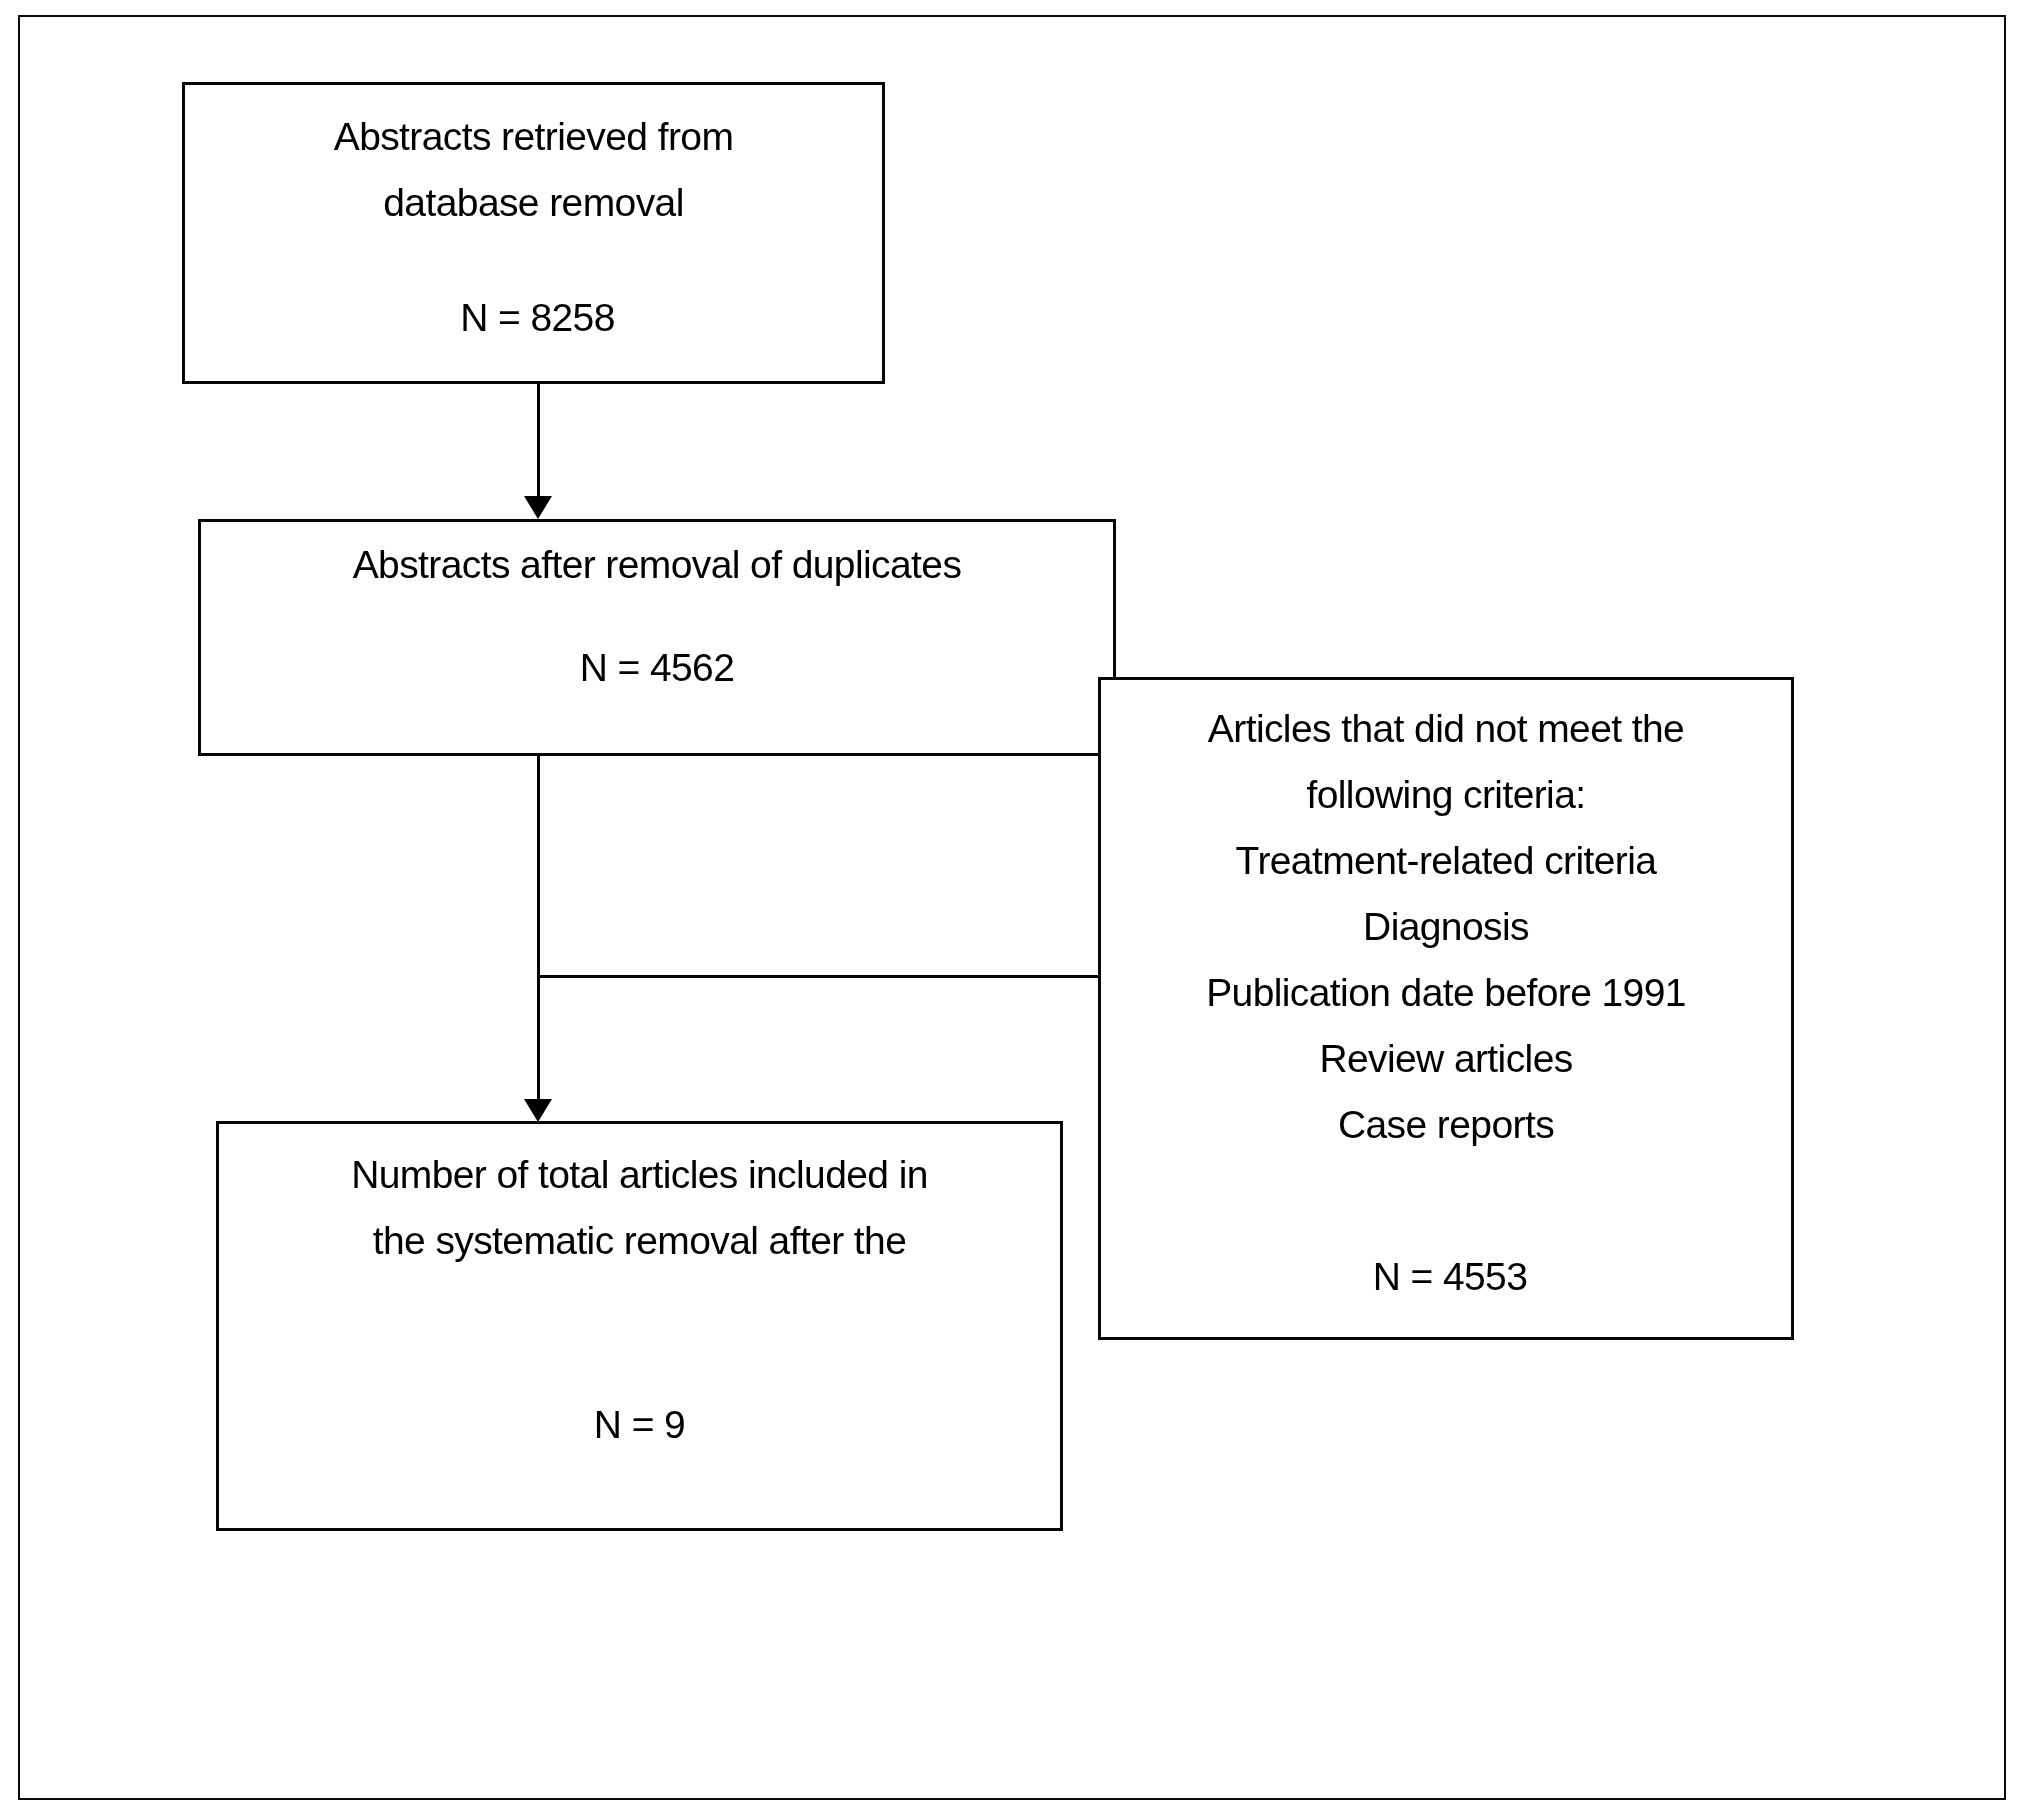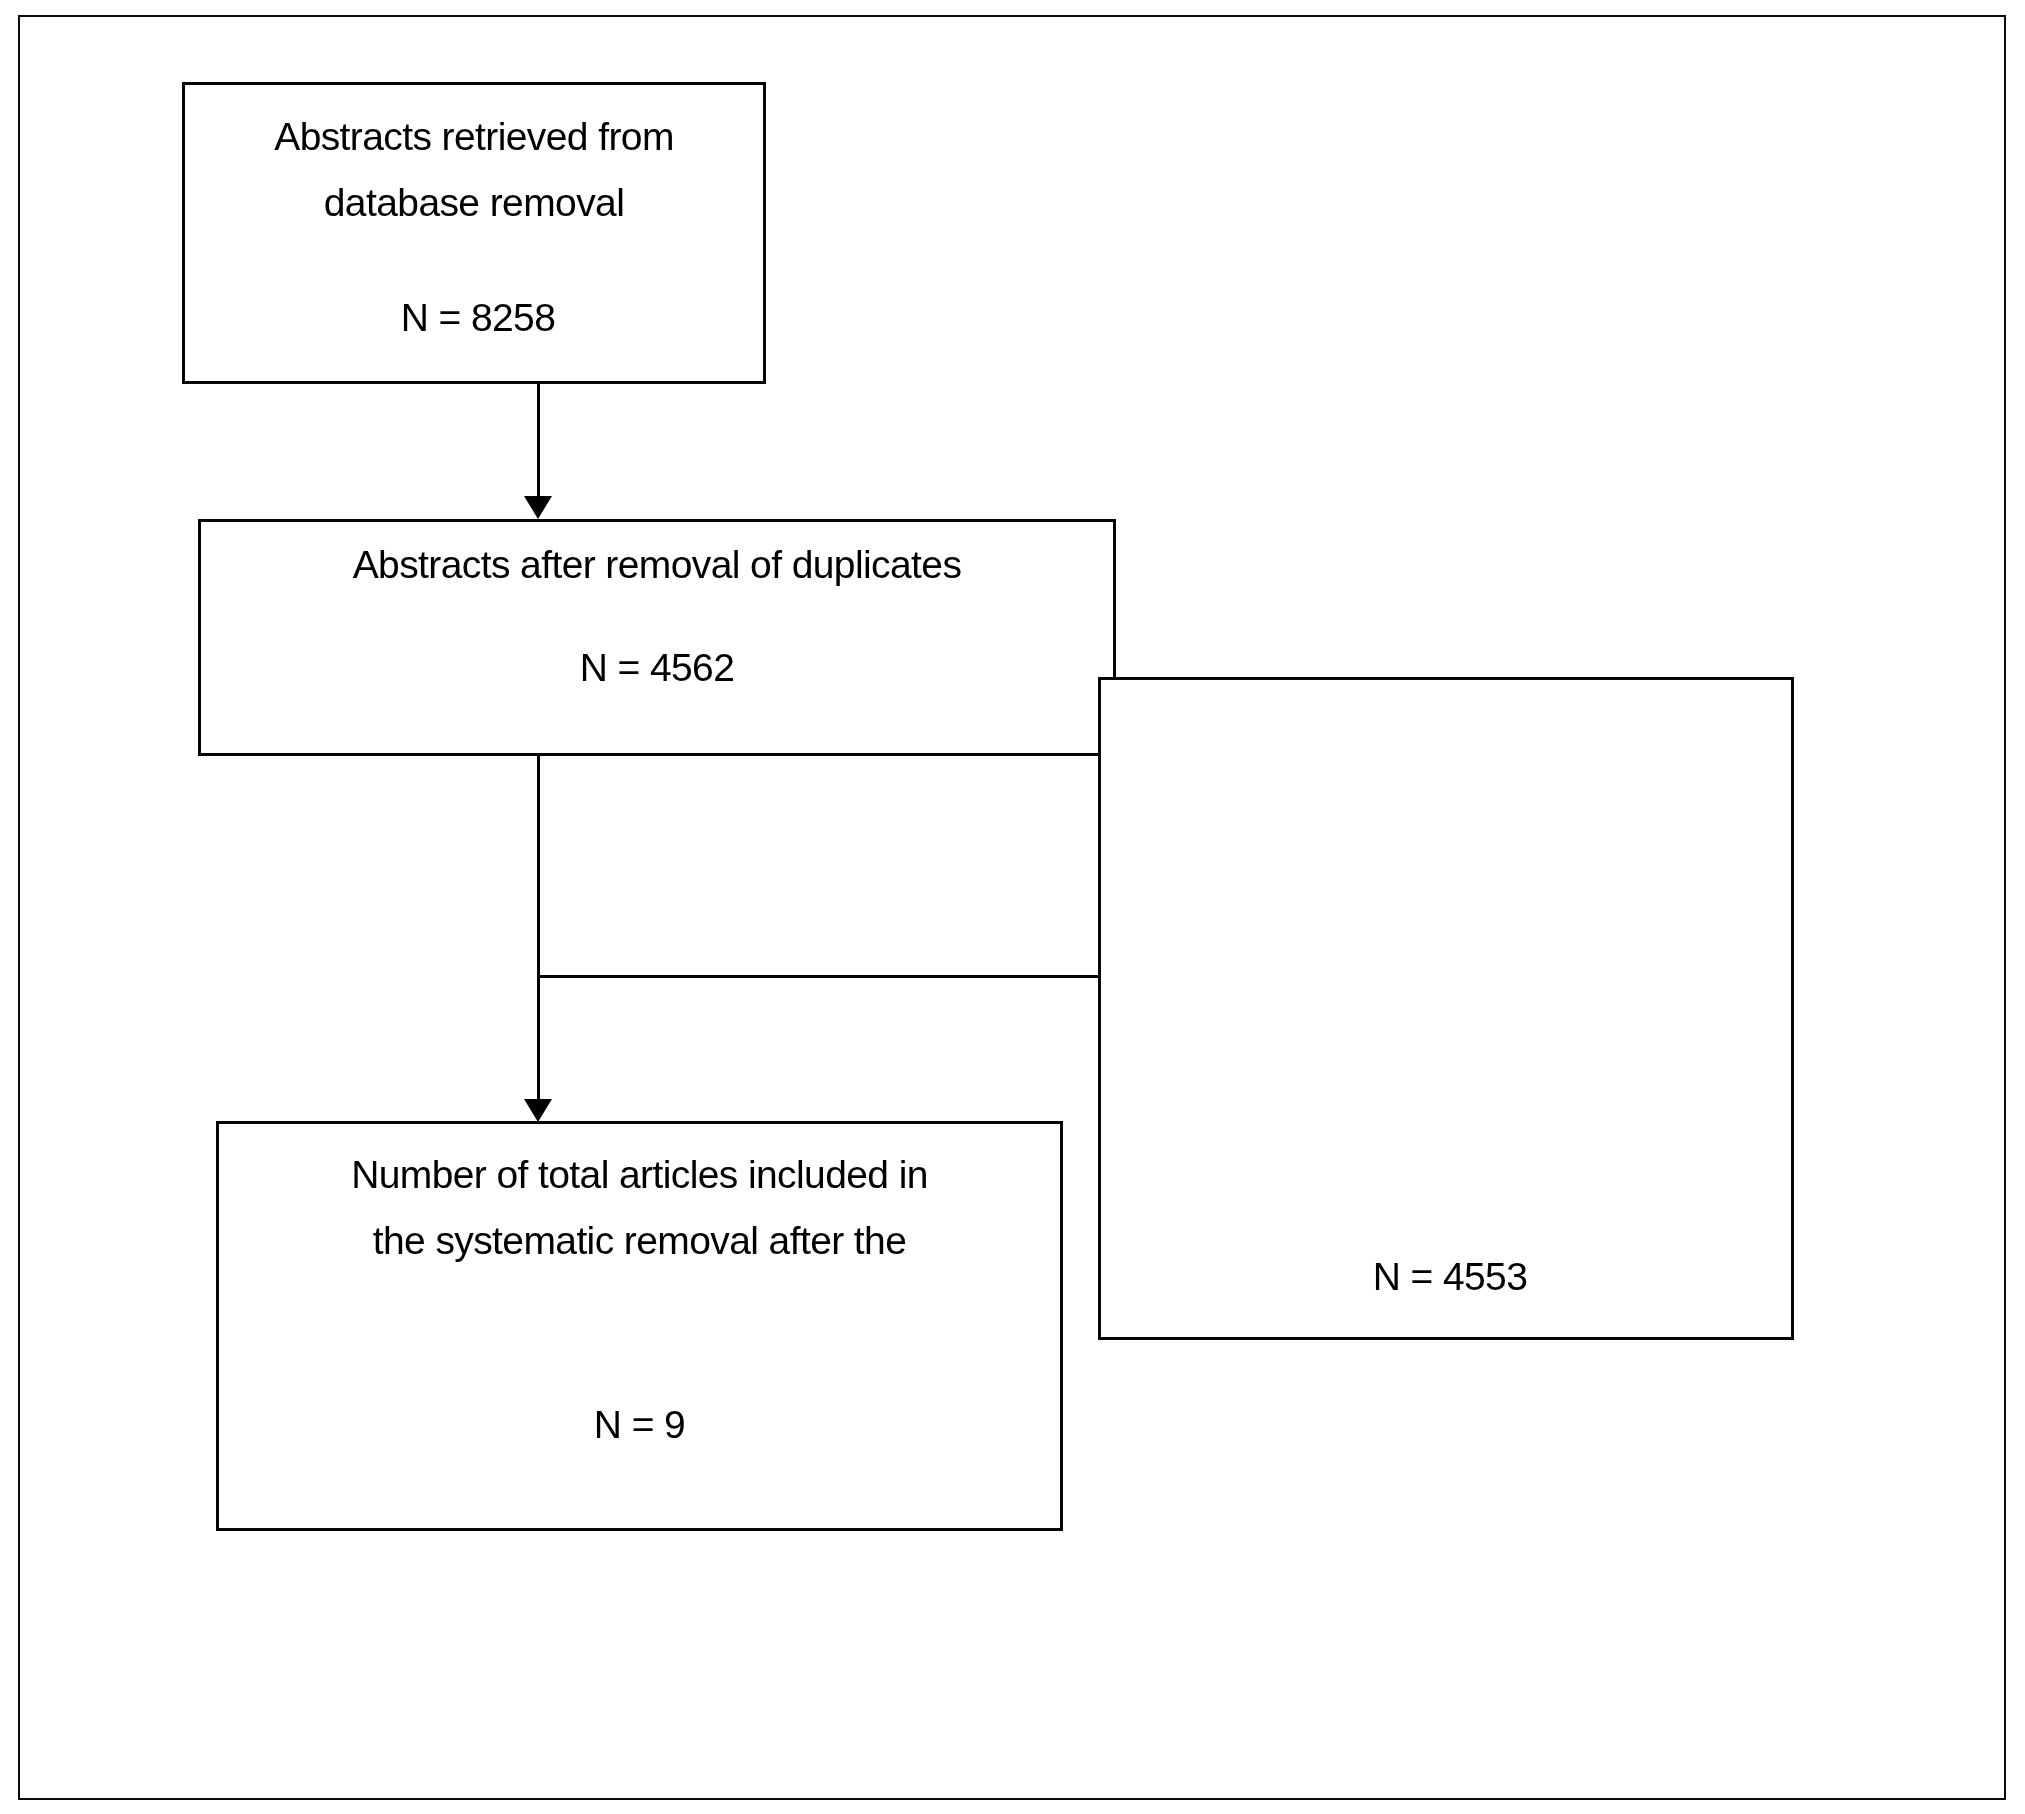--- a/index.html
+++ b/index.html
@@ -24,21 +24,21 @@
     border: 2.5px solid #0a0a0a;
     box-sizing: border-box;
     background: #ffffff;
   }
   .fc-box {
     position: absolute;
     border: 3.2px solid #050505;
     box-sizing: border-box;
     background: #ffffff;
   }
-  #box-retrieved   { left: 182px;  top: 82px;  width: 584px; height: 302px; }
+  #box-retrieved   { left: 182px;  top: 82px;  width: 703px; height: 302px; }
   #box-dedup       { left: 198px;  top: 519px;  width: 918px; height: 237px; }
   #box-excluded    { left: 1098px; top: 677px; width: 696px; height: 663px; }
   #box-included    { left: 183px;  top: 1121px; width: 847px; height: 410px; margin-left: 33px; }
 
   .txt {
     position: absolute;
     left: 0;
     right: 0;
     text-align: center;
     font-size: 39px;
@@ -98,20 +98,29 @@
       <div>Abstracts after removal of duplicates</div>
     </div>
     <div class="txt count">N = 4562</div>
   </div>
 
   <div class="connector" id="line-v2"></div>
   <div class="connector" id="line-h1"></div>
   <div class="arrowhead" id="arrow-2"></div>
 
   <div class="fc-box" id="box-excluded">
+    <div class="txt title">
+      <div>Articles that did not meet the</div>
+      <div>following criteria:</div>
+      <div>Treatment-related criteria</div>
+      <div>Diagnosis</div>
+      <div>Publication date before 1991</div>
+      <div>Review articles</div>
+      <div>Case reports</div>
+    </div>
     <div class="txt count">N = 4553</div>
   </div>
 
   <div class="fc-box" id="box-included">
     <div class="txt title">
       <div>Number of total articles included in</div>
       <div>the systematic removal after the</div>
     </div>
     <div class="txt count">N = 9</div>
   </div>

